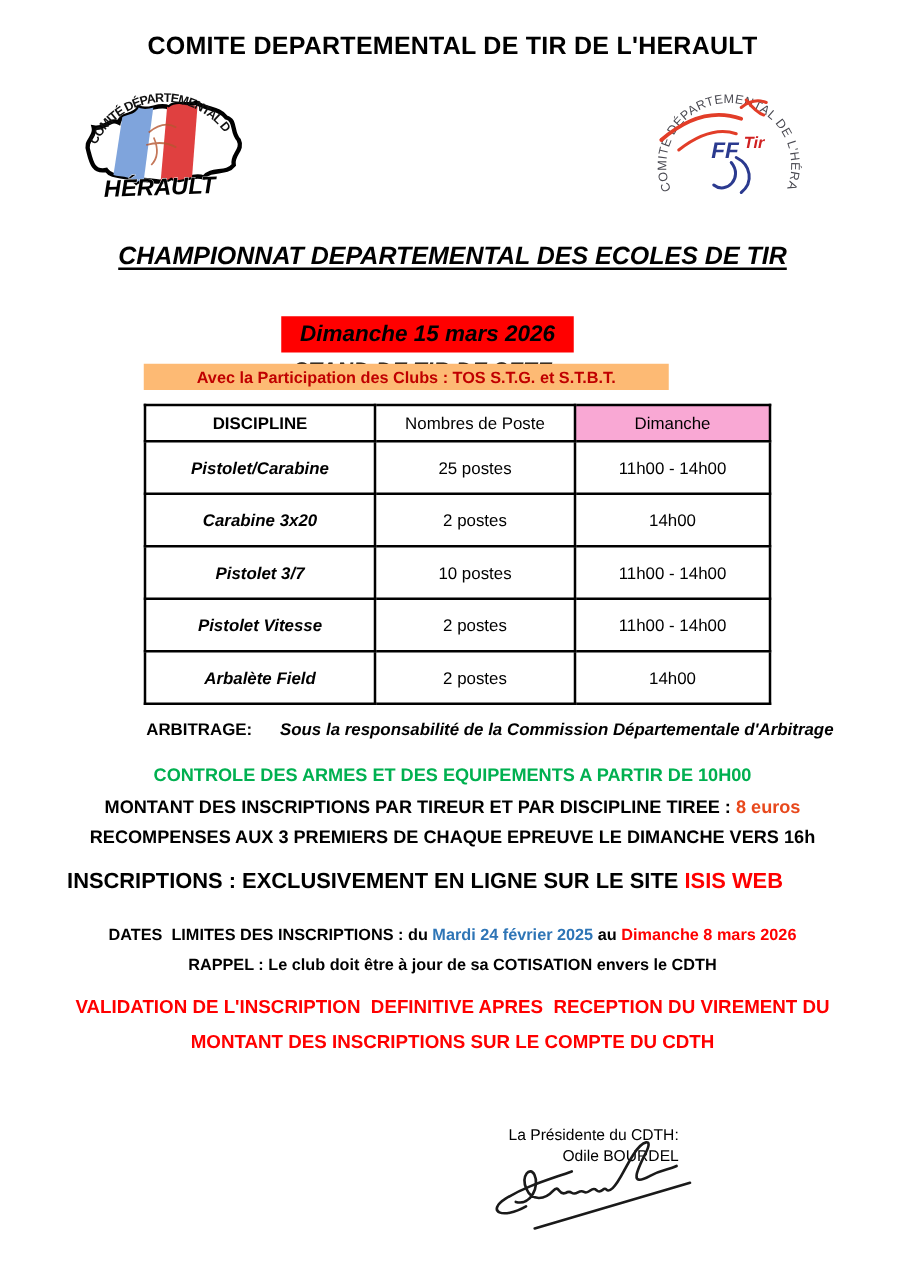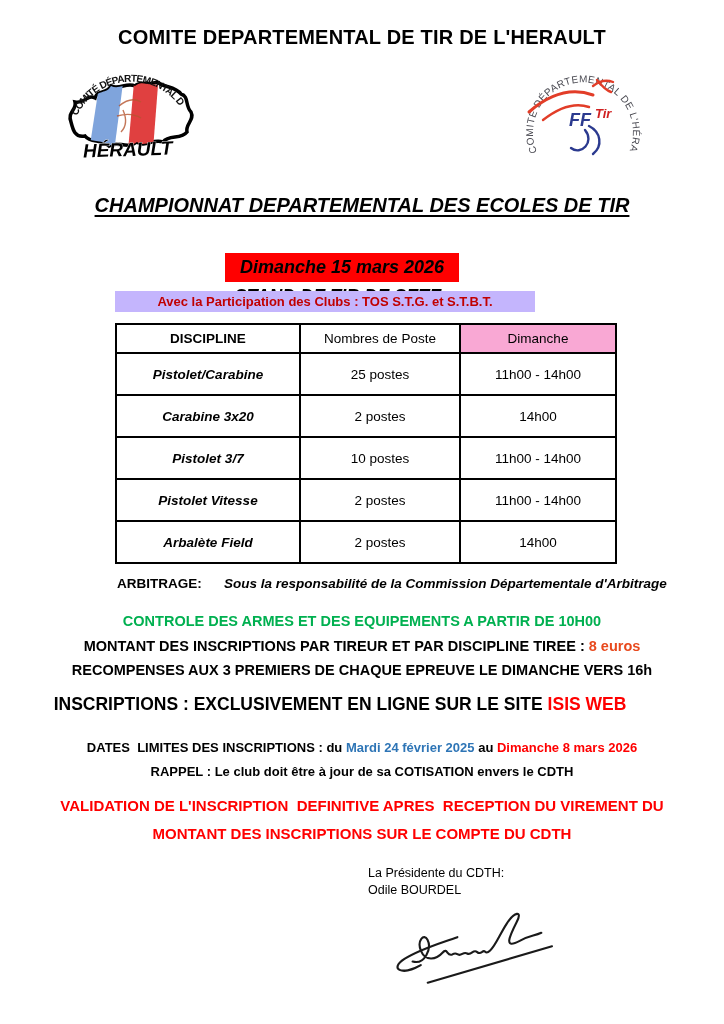--- a/index.html
+++ b/index.html
@@ -14,21 +14,21 @@
   .header-title { top:26px; left:0; width:724px; font-size:20px; font-weight:bold; letter-spacing:.2px; }
 
   .event-title { top:194px; left:0; width:724px; font-size:20px; font-weight:bold; font-style:italic;
                  text-decoration:underline; text-decoration-thickness:2px; text-underline-offset:3px; }
 
   .red-banner { top:221px; left:225px; width:234px; height:29px; background:#FF0000;
                 color:#000000; font-size:18px; font-weight:bold; font-style:italic; line-height:29px;margin-top:32px; }
 
   .venue { top:262px; left:0; width:676px; font-size:18px; font-weight:bold; font-style:italic;margin-top:24px; }
 
-  .yellow-banner { top:291px; left:115px; width:420px; height:21px; background:#c4b5fd;
+  .yellow-banner { top:291px; left:115px; width:420px; height:21px; background:#fdba74;
                    color:#C00000; font-size:13px; font-weight:bold; line-height:21px; }
 
   .disc-table { top:323px; left:115px; border-collapse:collapse; table-layout:fixed; }
   .disc-table th, .disc-table td { border:2px solid #000; text-align:center; font-size:13.5px; padding:0; }
   .disc-table th { height:27px; font-weight:normal; }
   .disc-table th.c1 { width:182px; font-weight:bold; }
   .disc-table th.c2 { width:158px; }
   .disc-table th.c3 { width:154px; background:#f9a8d4; }
   .disc-table td { height:40px; }
   .disc-table td.c1 { font-weight:bold; font-style:italic; }
@@ -42,21 +42,21 @@
   .recompenses  { top:662px; font-size:14.5px; }
   .inscriptions { top:694px; left:0; width:680px; font-size:17.5px; }
   .dates        { top:740px; font-size:13px; white-space:pre-wrap; }
   .rappel       { top:764px; font-size:13px; }
   .validation   { top:792px; font-size:15px; color:#FF0000; line-height:27.5px; white-space:pre-wrap; }
 
   .c-orange { color:#E8491D; }
   .c-red    { color:#FF0000; }
   .c-blue   { color:#2E75B6; }
 
-  .sig-block { top:865px; left:368px; width:175px; font-size:12.5px; line-height:17px; text-align:left; }
+  .sig-block { top:900px; left:368px; width:175px; font-size:12.5px; line-height:17px; text-align:right; }
 </style>
 </head>
 <body>
 
 <div class="page">
 
   <div class="abs header-title center">COMITE DEPARTEMENTAL DE TIR DE L'HERAULT</div>
 
   <svg class="abs" style="left:57px; top:60px;" width="144" height="108" viewBox="0 0 144 108">
     <defs>

